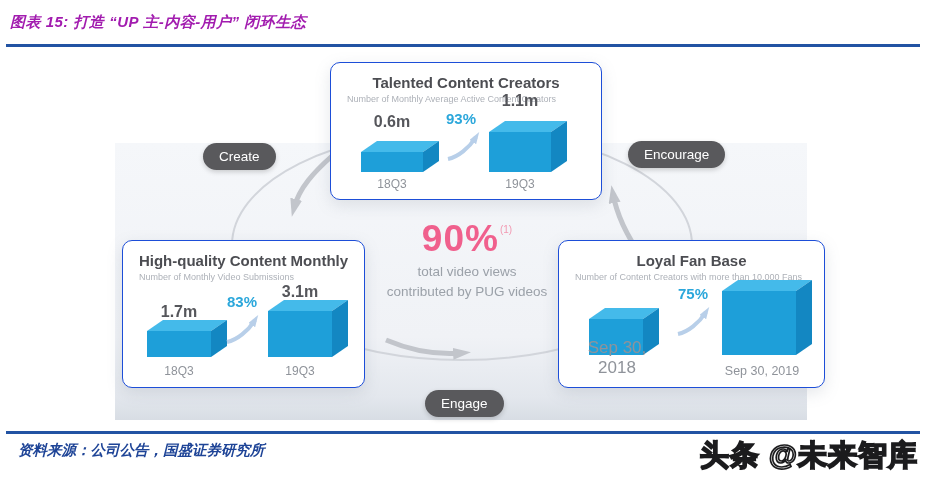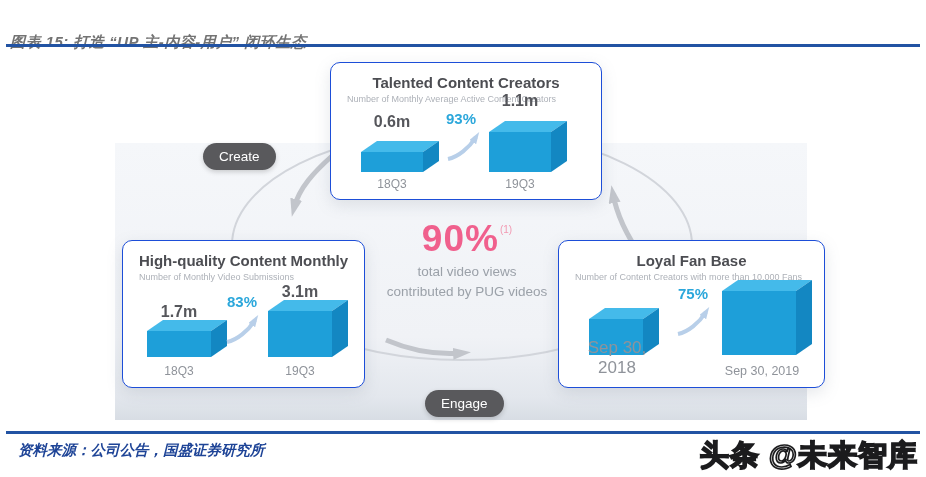--- a/index.html
+++ b/index.html
@@ -5,21 +5,21 @@
   * { margin:0; padding:0; box-sizing:border-box; }
   html,body { background:#fff; }
   .page {
     position:relative; width:926px; height:477px; overflow:hidden;
     background:#fff; font-family:"Liberation Sans", sans-serif;
   }
   
   .fig-title {
     position:absolute; left:10px; top:13px;
     font-size:15px; font-weight:bold; font-style:italic;
-    color:#737373; letter-spacing:.5px;margin-top:20px;
+    color:#a21caf; letter-spacing:.5px;
   }
   .rule { position:absolute; left:6px; right:6px; height:3px; background:#2253A3; }
   .rule-top { top:44px; }
   .rule-bottom { top:431px; }
   
   .panel {
     position:absolute; left:115px; top:143px; width:692px; height:277px;
     background:linear-gradient(180deg,#f5f7fa 0%,#f0f2f6 70%,#e3e7ed 92%,#d8dde4 100%);
   }
   .flow-svg { position:absolute; left:0; top:0; width:926px; height:477px; }
@@ -194,20 +194,21 @@
     <div class="bar-val" style="left:155px; top:20px; width:90px;"></div>
     <svg class="bar3d" style="left:163px; bottom:32px;" width="90" height="75">
       <polygon points="0,11 16,0 90,0 74,11" fill="#44BAEA"></polygon>
       <polygon points="74,11 90,0 90,64 74,75" fill="#1387C2"></polygon>
       <rect x="0" y="11" width="74" height="64" fill="#1E9FD9"></rect>
     </svg>
     <div class="bar-cat" style="left:153px; bottom:9px; width:100px; font-size:12.5px;">Sep 30,  2019</div>
   </div>
 
   <div class="pill pill-create">Create</div>
+  <div class="pill pill-encourage">Encourage</div>
   <div class="pill pill-engage">Engage</div>
 
   <div class="center-stat">
     <div>
       <span class="stat-value">90%</span><span class="stat-foot">(1)</span>
     </div>
     <div class="stat-caption">
       <div>total video views</div>
       <div>contributed by PUG videos</div>
     </div>

